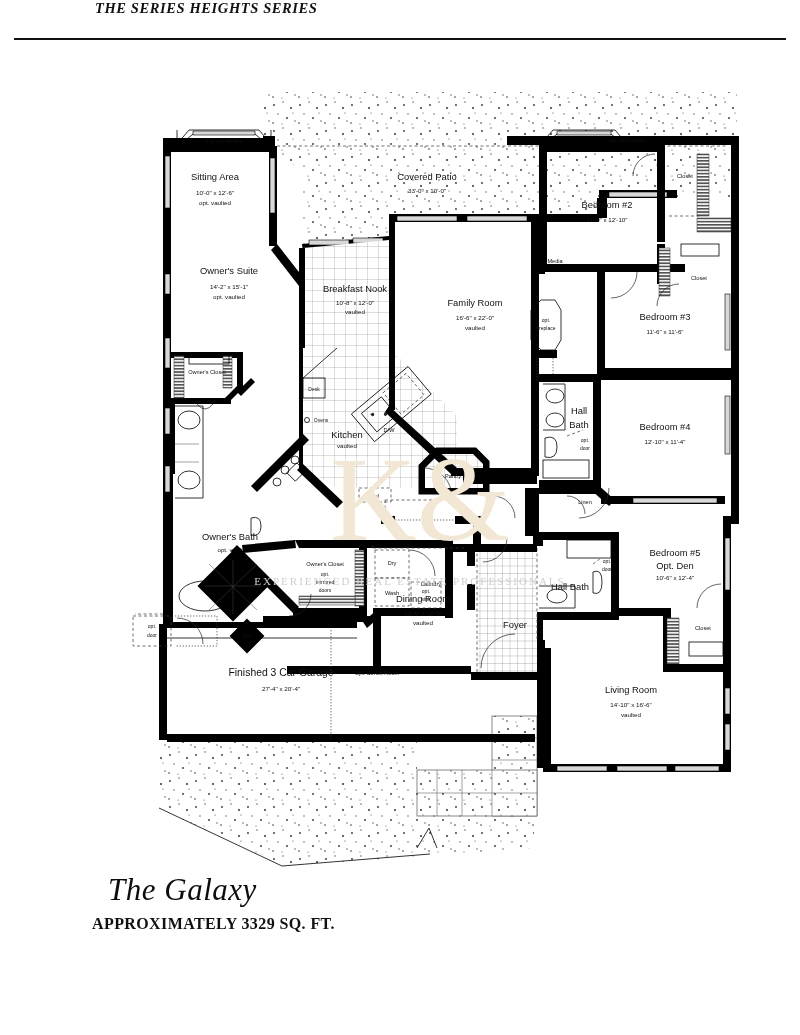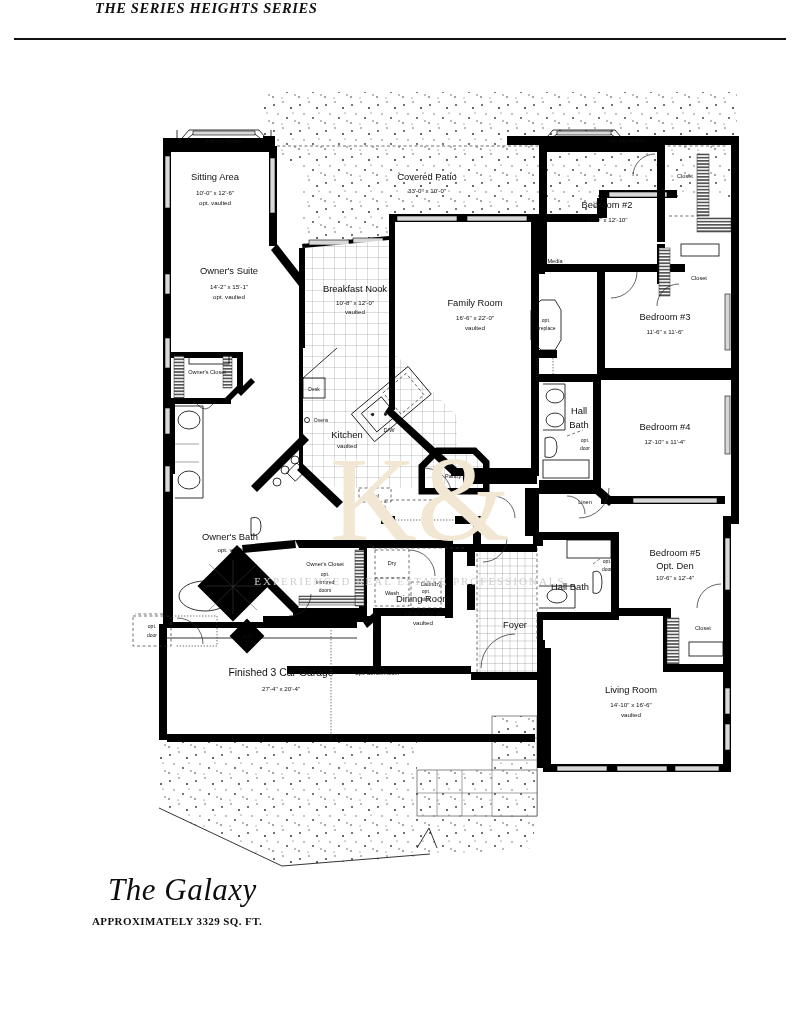--- a/index.html
+++ b/index.html
@@ -77,21 +77,21 @@
     font-style: italic;
     font-size: 31px;
     color: #0d0d0d;
     letter-spacing: 0.5px;
   }
   #plan-sqft {
     position: absolute;
     left: 92px; top: 915px;
     font-family: "Liberation Serif", serif;
     font-weight: bold;
-    font-size: 11px;
+    font-size: 16px;
     letter-spacing: 0.4px;
     color: #111;
   }
   #mls-watermark {
     position: absolute;
     left: 2px; top: 972px;
     font-size: 31px;
     letter-spacing: 3px;
     color: transparent;
     -webkit-text-stroke: 1px #b9b9b9;

